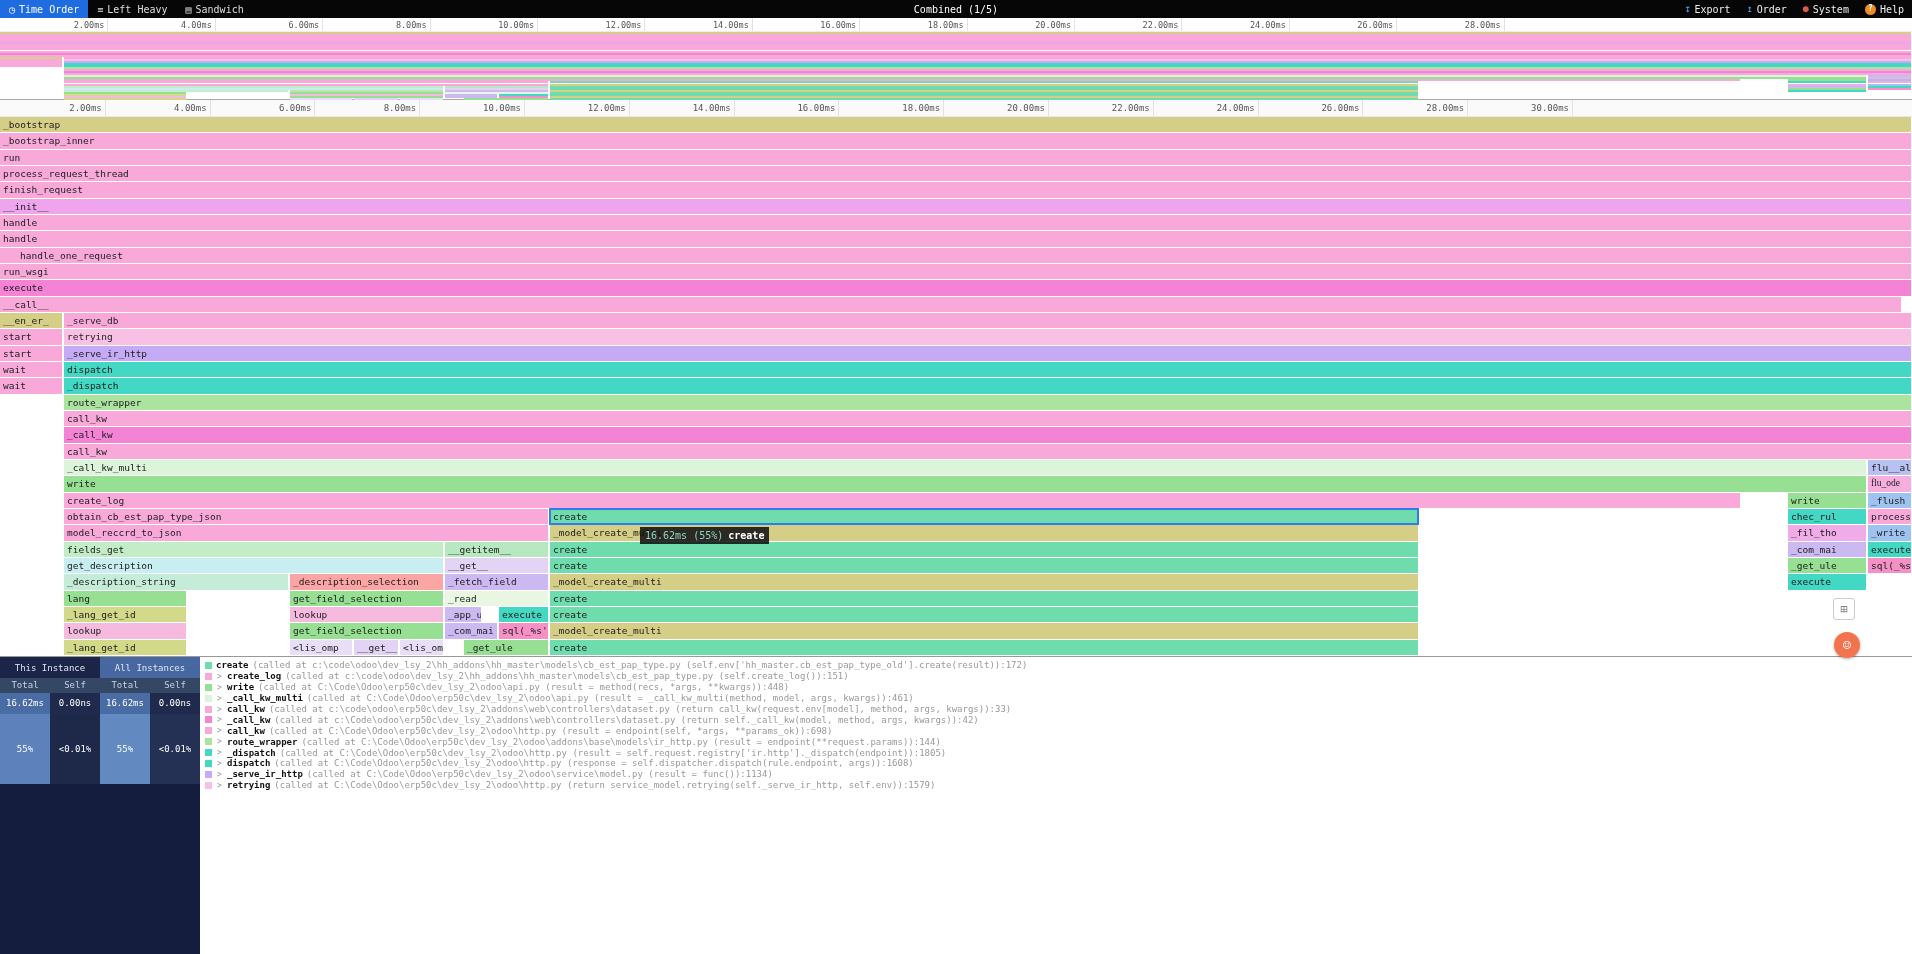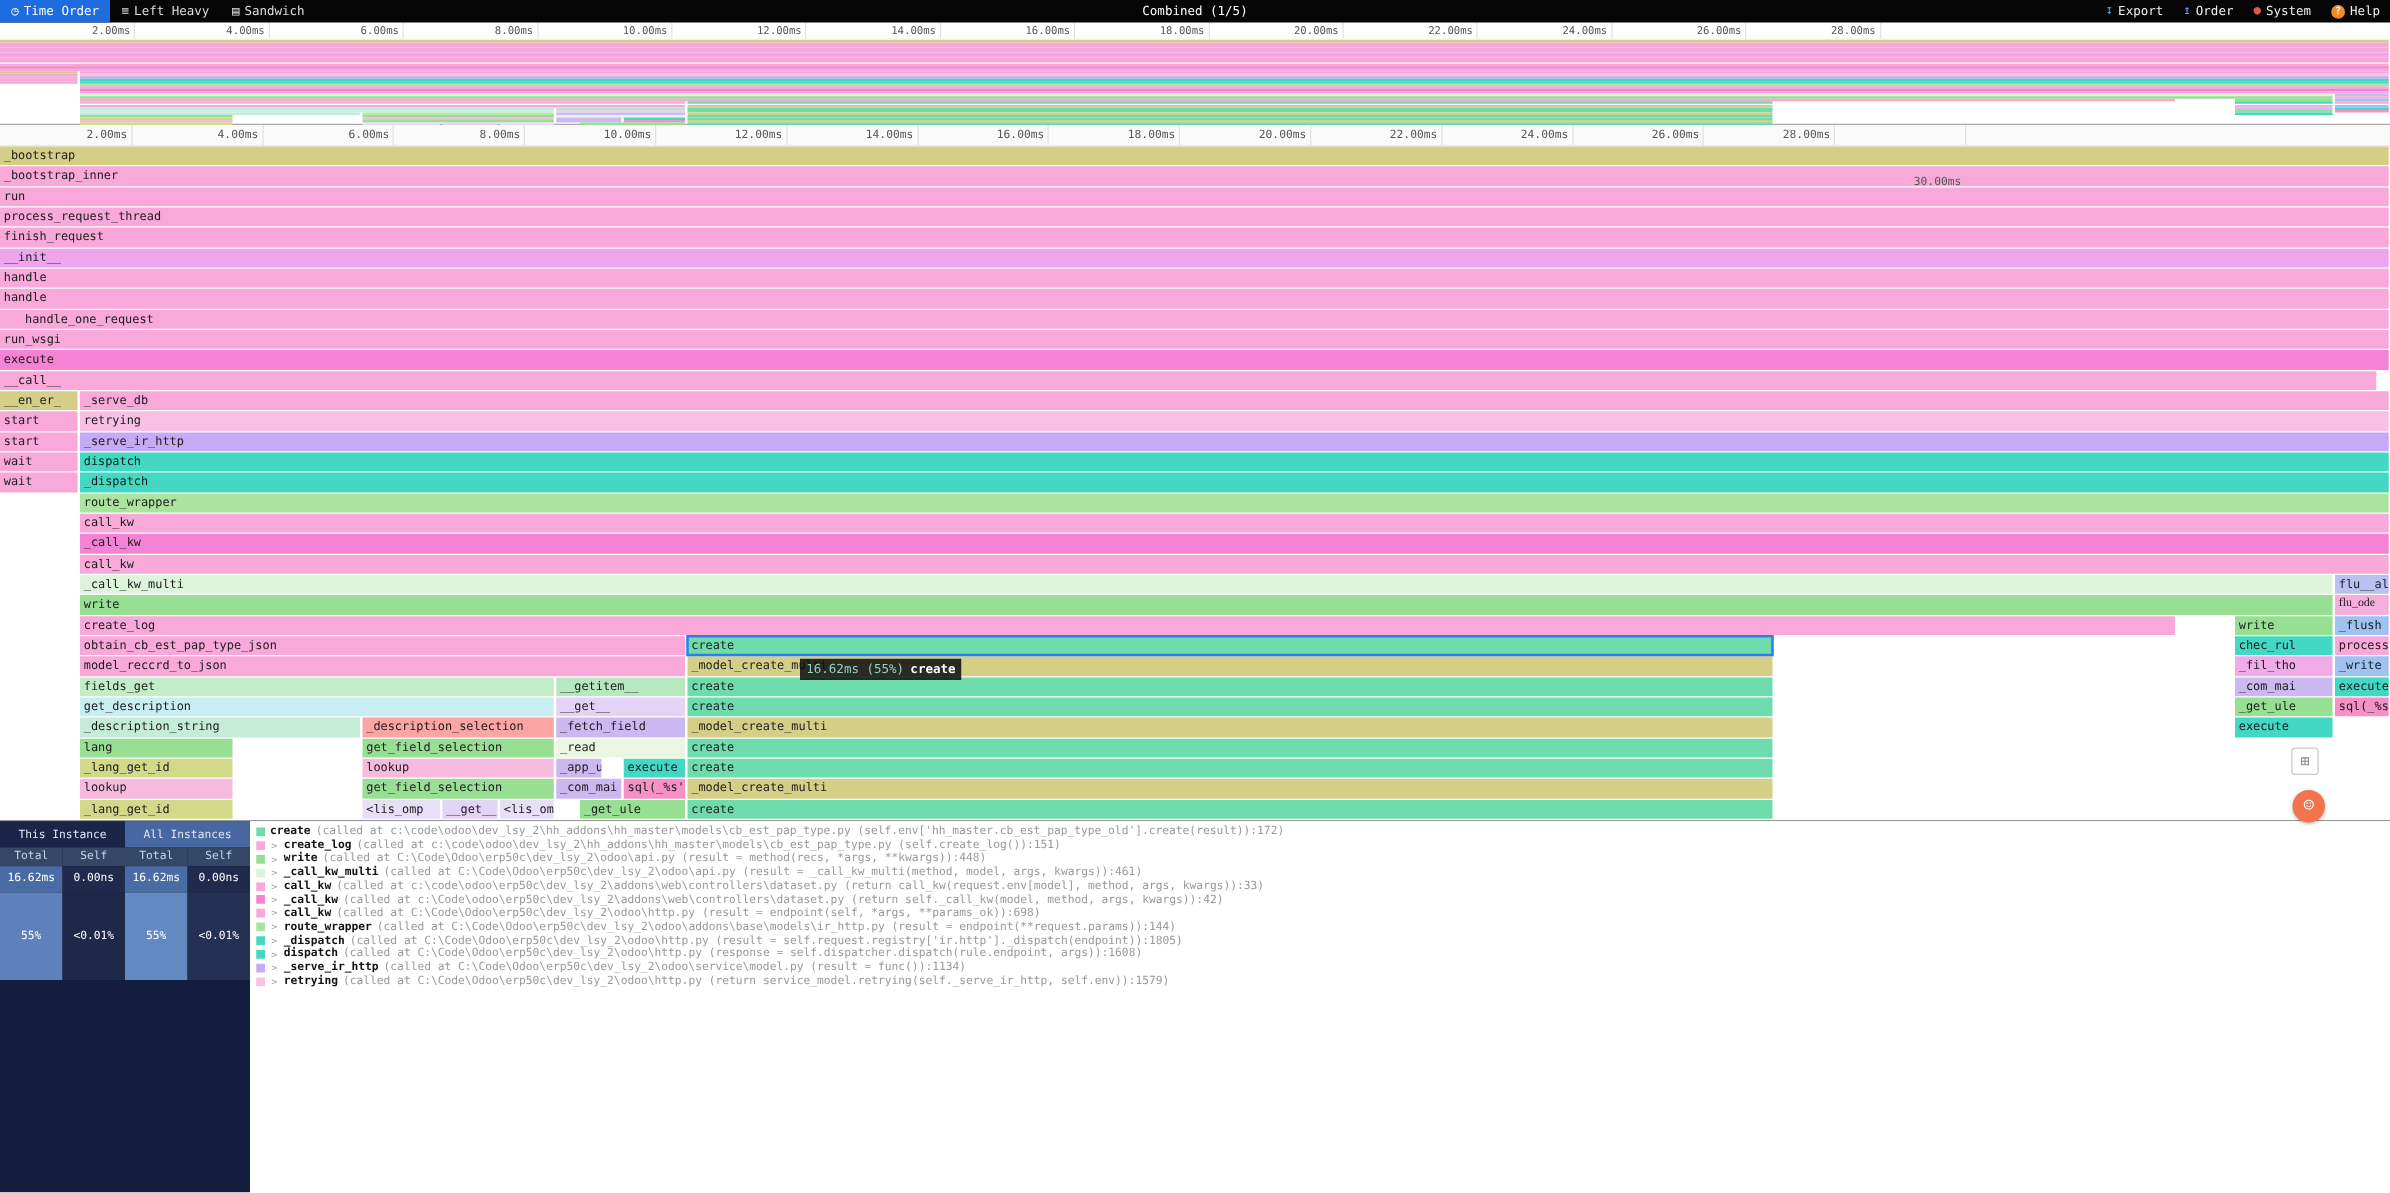--- a/index.html
+++ b/index.html
@@ -255,21 +255,21 @@
       <div class="ticklab" style="left: 967px;">20.00ms</div>
       <div class="tickline" style="left: 1152.8px;"></div>
       <div class="ticklab" style="left: 1071.8px;">22.00ms</div>
       <div class="tickline" style="left: 1257.6px;"></div>
       <div class="ticklab" style="left: 1176.6px;">24.00ms</div>
       <div class="tickline" style="left: 1362.4px;"></div>
       <div class="ticklab" style="left: 1281.4px;">26.00ms</div>
       <div class="tickline" style="left: 1467.2px;"></div>
       <div class="ticklab" style="left: 1386.2px;">28.00ms</div>
       <div class="tickline" style="left: 1572px;"></div>
-      <div class="ticklab" style="left: 1491px; margin-top: 38px;">30.00ms</div>
+      <div class="ticklab" style="left: 1491px;">30.00ms</div>
     </div>
   <div>
       <div class="frame" style="left: 0px; top: 17px; width: 1911px; height: 15.4px; background: rgb(213, 206, 134);">_bootstrap</div>
       <div class="frame" style="left: 0px; top: 33.33px; width: 1911px; height: 15.4px; background: rgb(248, 169, 218);">_bootstrap_inner</div>
       <div class="frame" style="left: 0px; top: 49.66px; width: 1911px; height: 15.4px; background: rgb(248, 169, 218);">run</div>
       <div class="frame" style="left: 0px; top: 65.99px; width: 1911px; height: 15.4px; background: rgb(248, 169, 218);">process_request_thread</div>
       <div class="frame" style="left: 0px; top: 82.32px; width: 1911px; height: 15.4px; background: rgb(248, 169, 218);">finish_request</div>
       <div class="frame" style="left: 0px; top: 98.65px; width: 1911px; height: 15.4px; background: rgb(239, 164, 238);">__init__</div>
       <div class="frame" style="left: 0px; top: 114.98px; width: 1911px; height: 15.4px; background: rgb(248, 169, 218);">handle</div>
       <div class="frame" style="left: 0px; top: 131.31px; width: 1911px; height: 15.4px; background: rgb(248, 169, 218);">handle</div>

